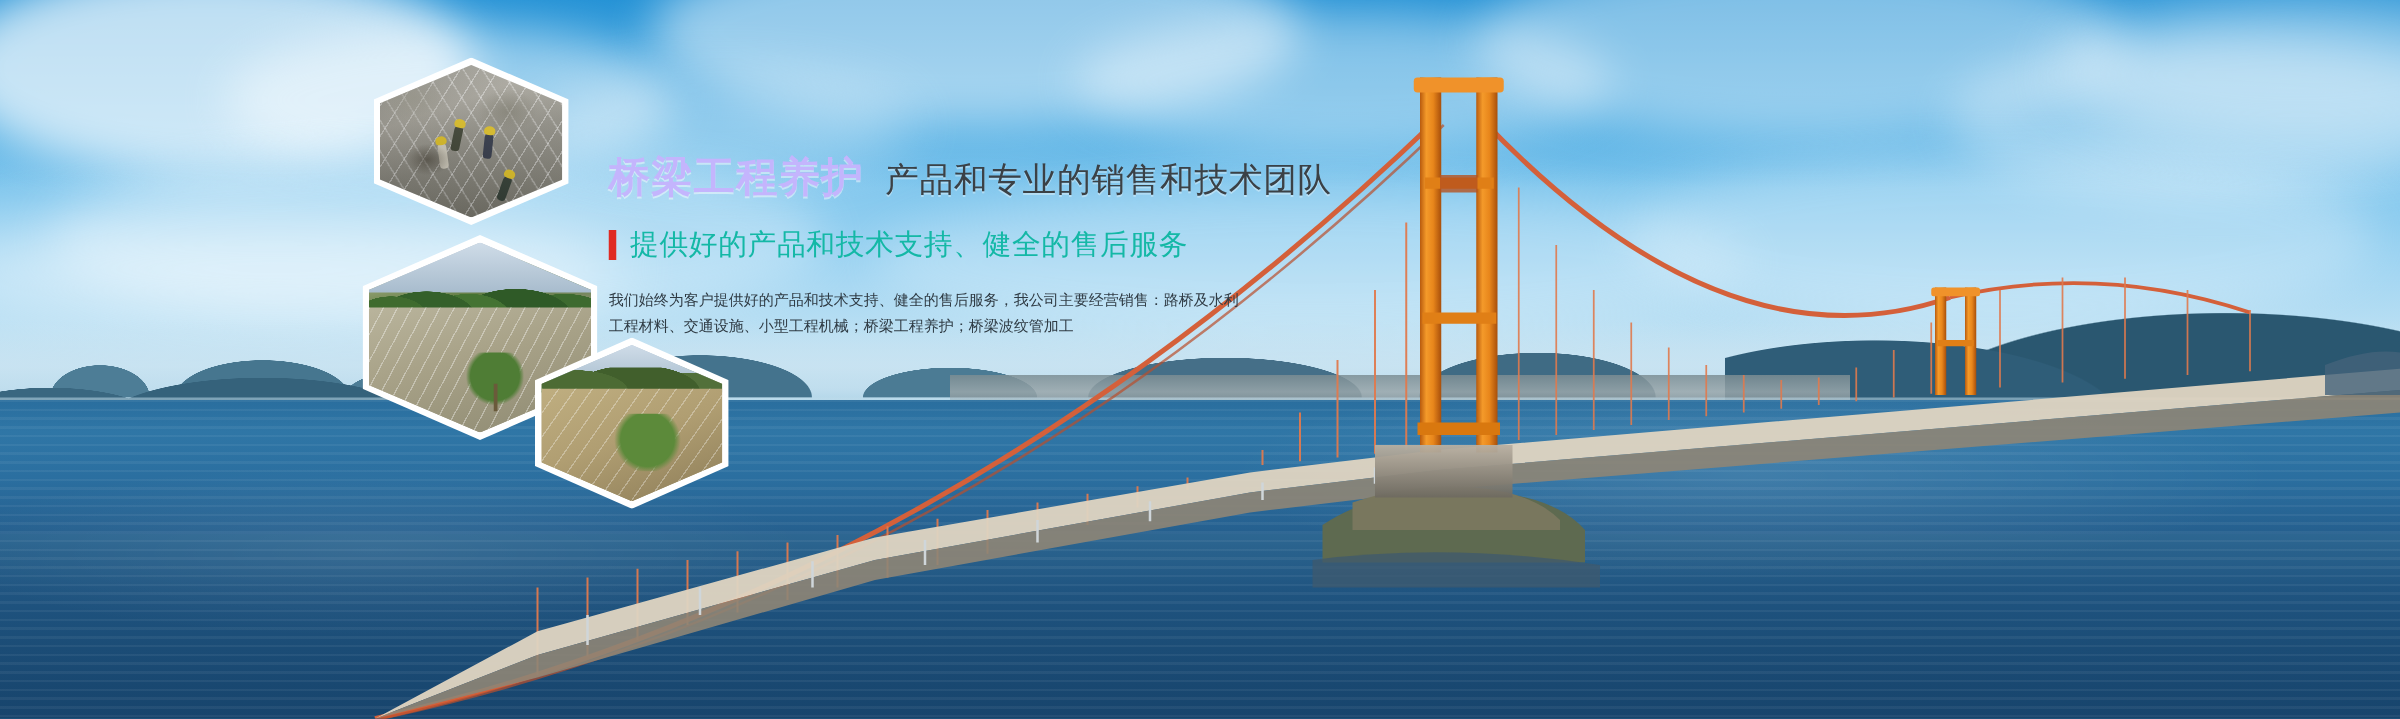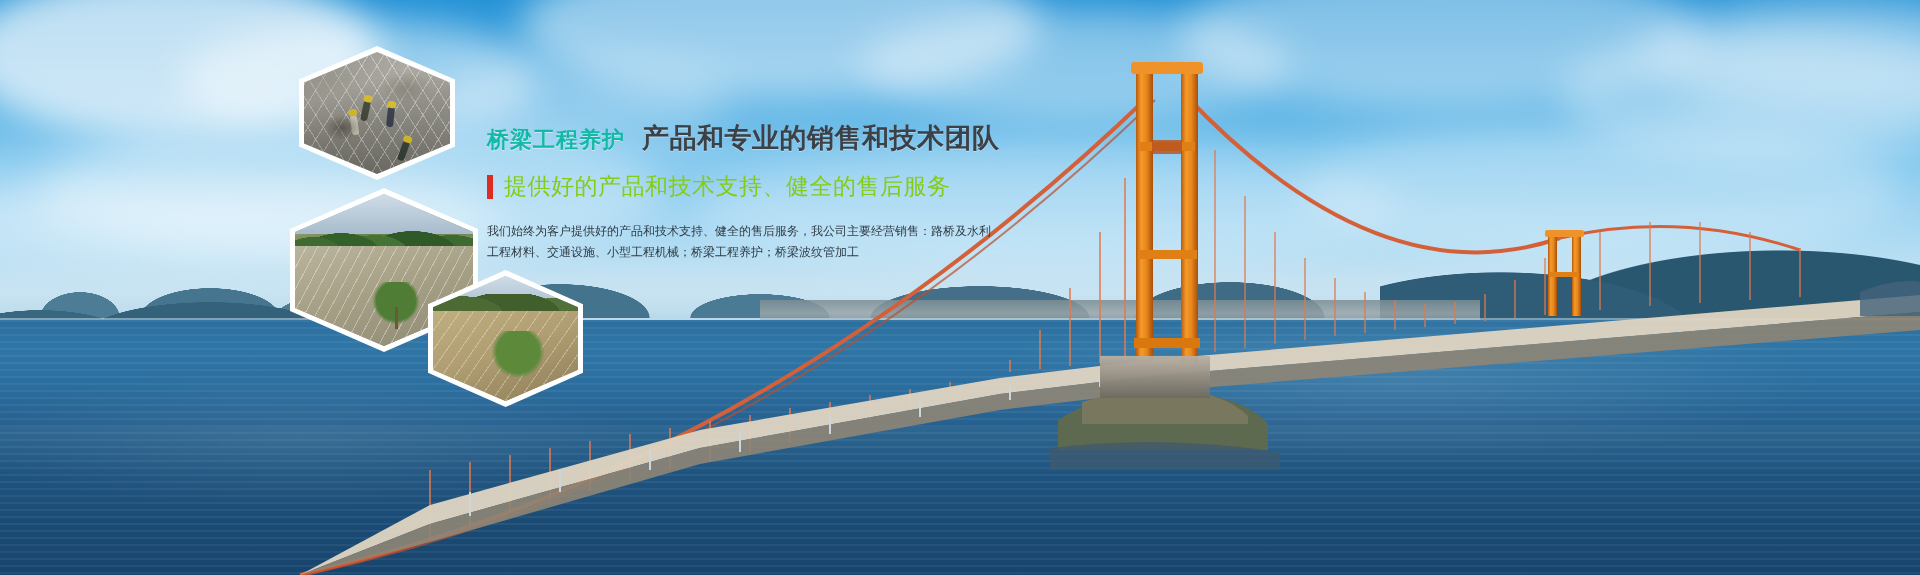--- a/index.html
+++ b/index.html
@@ -178,32 +178,32 @@
   .photo3 .dirt::after{ content:""; position:absolute; inset:0;
     background:repeating-linear-gradient(125deg, rgba(255,255,255,.30) 0 1px, rgba(0,0,0,0) 1px 11px); }
   .photo3 .shrub { position:absolute; left:40%; top:44%; width:54px; height:46px;
     background:radial-gradient(circle at 50% 45%, #5c8a3a 58%, rgba(92,138,58,0) 72%); }
 
   
   .copy { position:absolute; left:487px; top:120px; width:520px; }
 
   .headline { display:flex; align-items:baseline; white-space:nowrap; }
   .h-blue {
-    font-size:22px; font-weight:bold; color:#14b8a6; letter-spacing:1px;
+    font-size:33px; font-weight:bold; color:#c4b5fd; letter-spacing:1px;
     text-shadow:0 1px 0 rgba(255,255,255,.45);
   }
   .h-dark {
-    font-size:27px; font-weight:bold; color:#3b4146; letter-spacing:.5px;
+    font-size:27px; font-weight:normal; color:#3b4146; letter-spacing:.5px;
     margin-left:17px;
     text-shadow:0 1px 0 rgba(255,255,255,.35);
   }
 
   .subline { display:flex; align-items:center; margin-top:15px; }
   .redbar { width:6px; height:24px; background:#e02b23; margin-right:11px; flex:none; }
-  .sub-text { font-size:23px; color:#84cc16; letter-spacing:.5px; white-space:nowrap; }
+  .sub-text { font-size:23px; color:#14b8a6; letter-spacing:.5px; white-space:nowrap; }
 
   .body-copy { margin-top:19px; font-size:12px; line-height:21px; color:#2f3b44; max-width:420px; }
   .body-copy p { white-space:nowrap; }
 </style>
 </head>
 <body>
 
 <div class="banner">
 
   <div class="sky">

